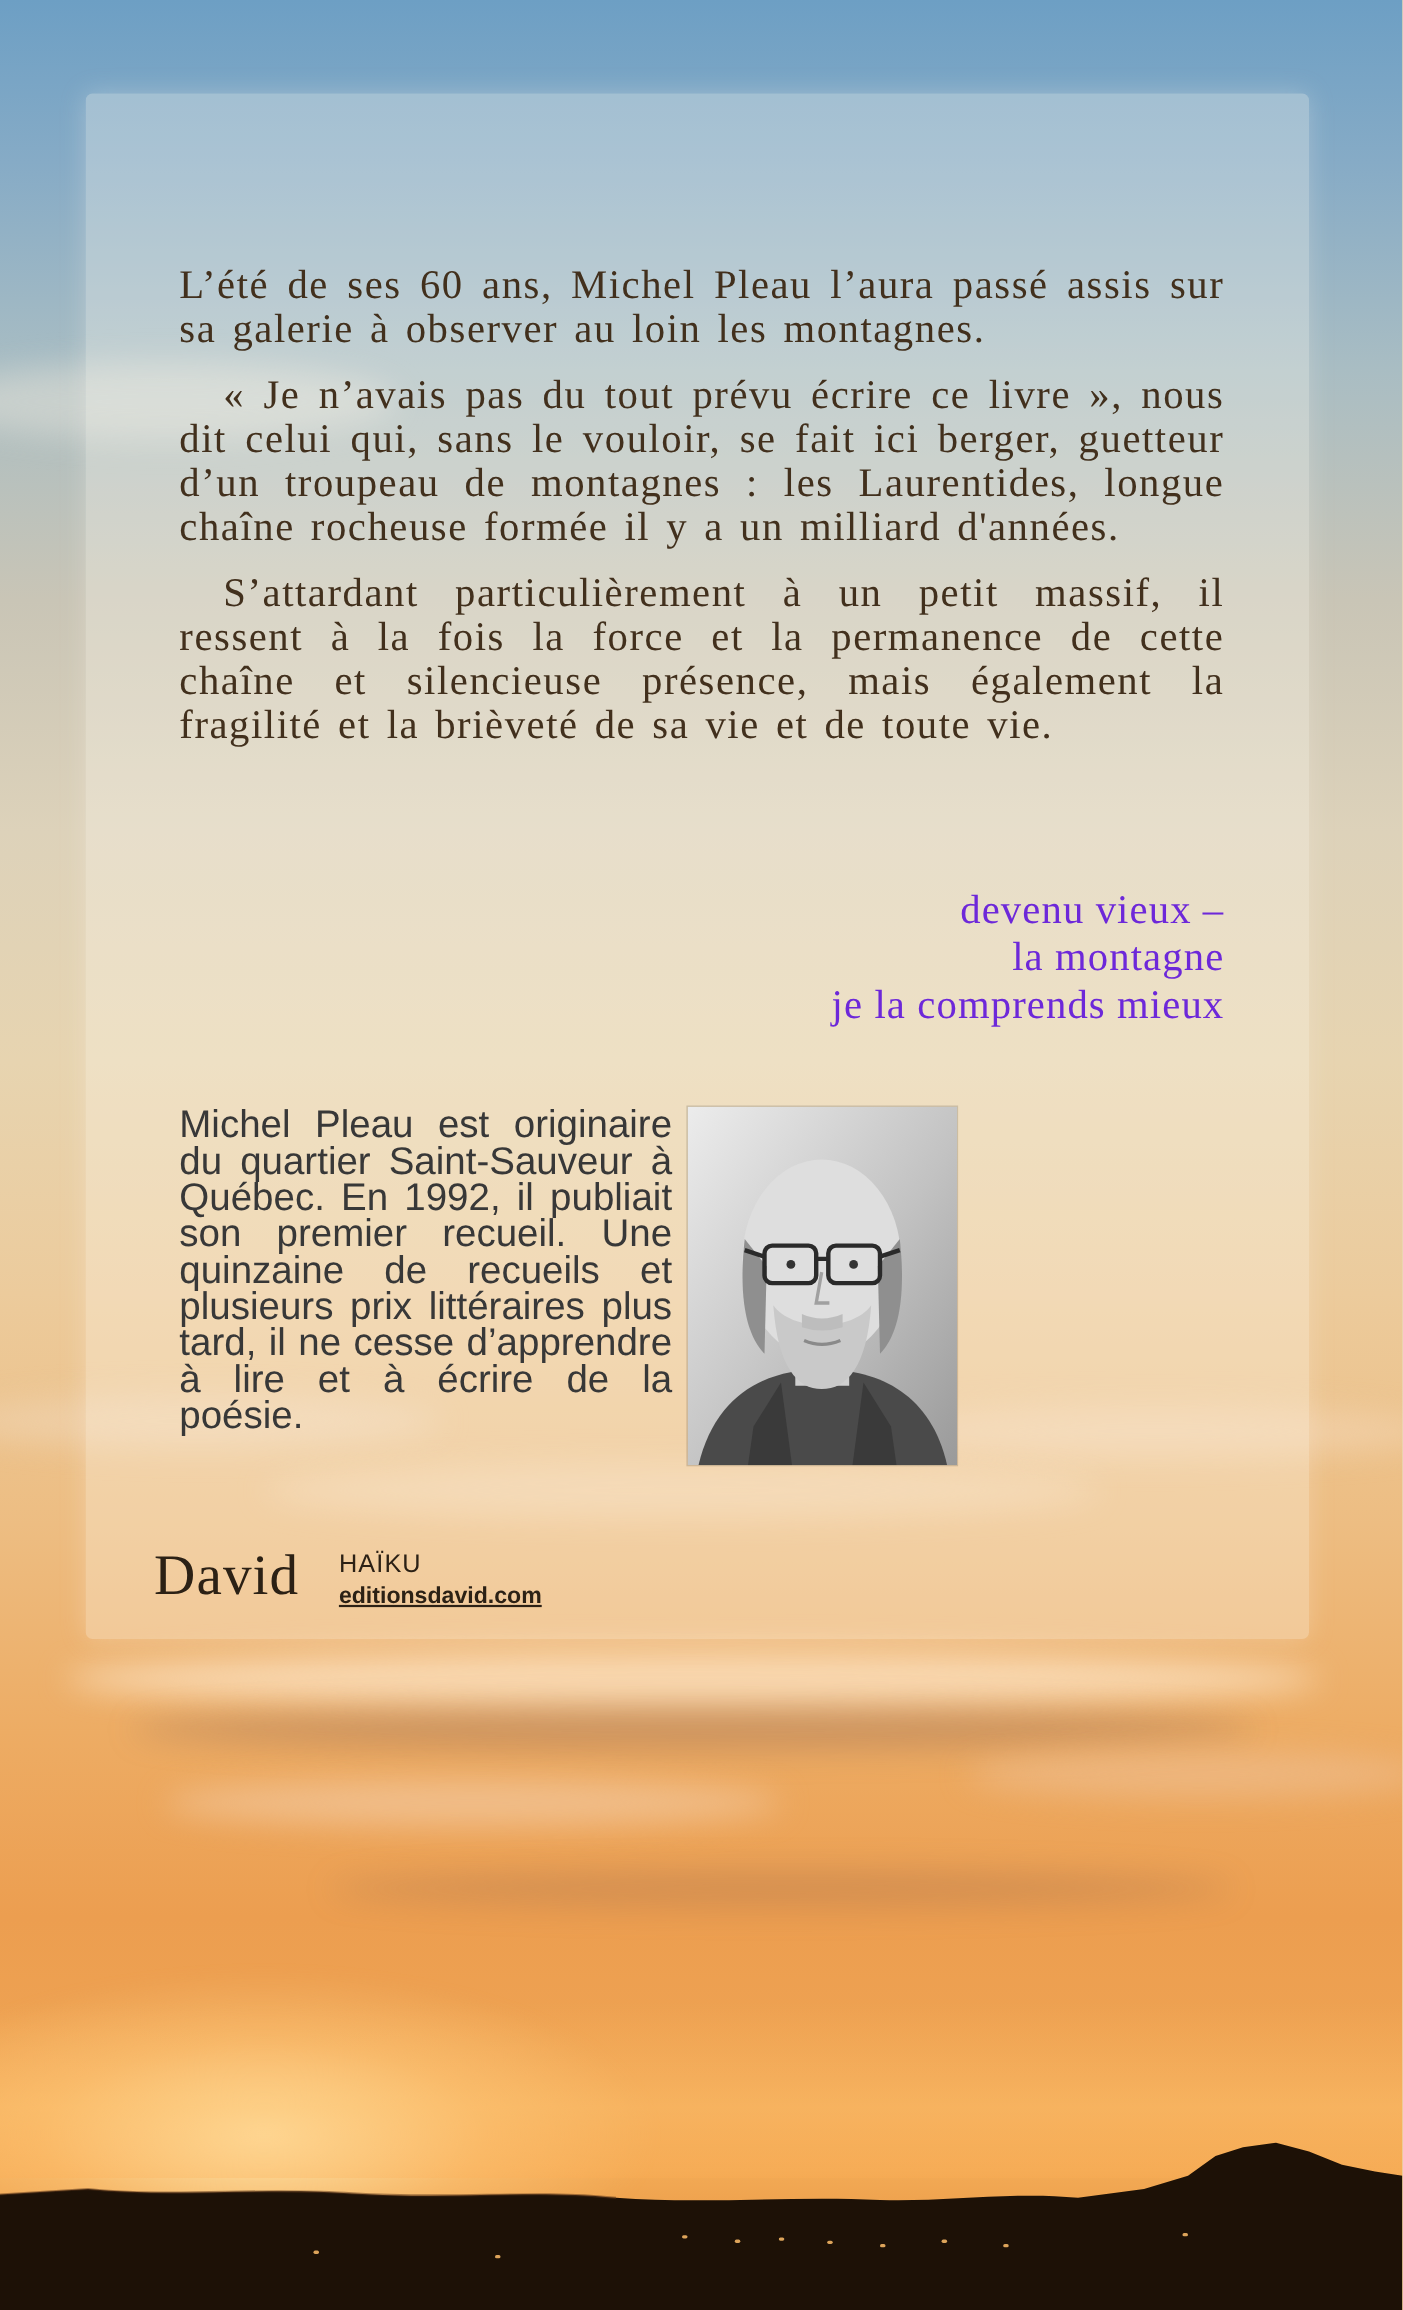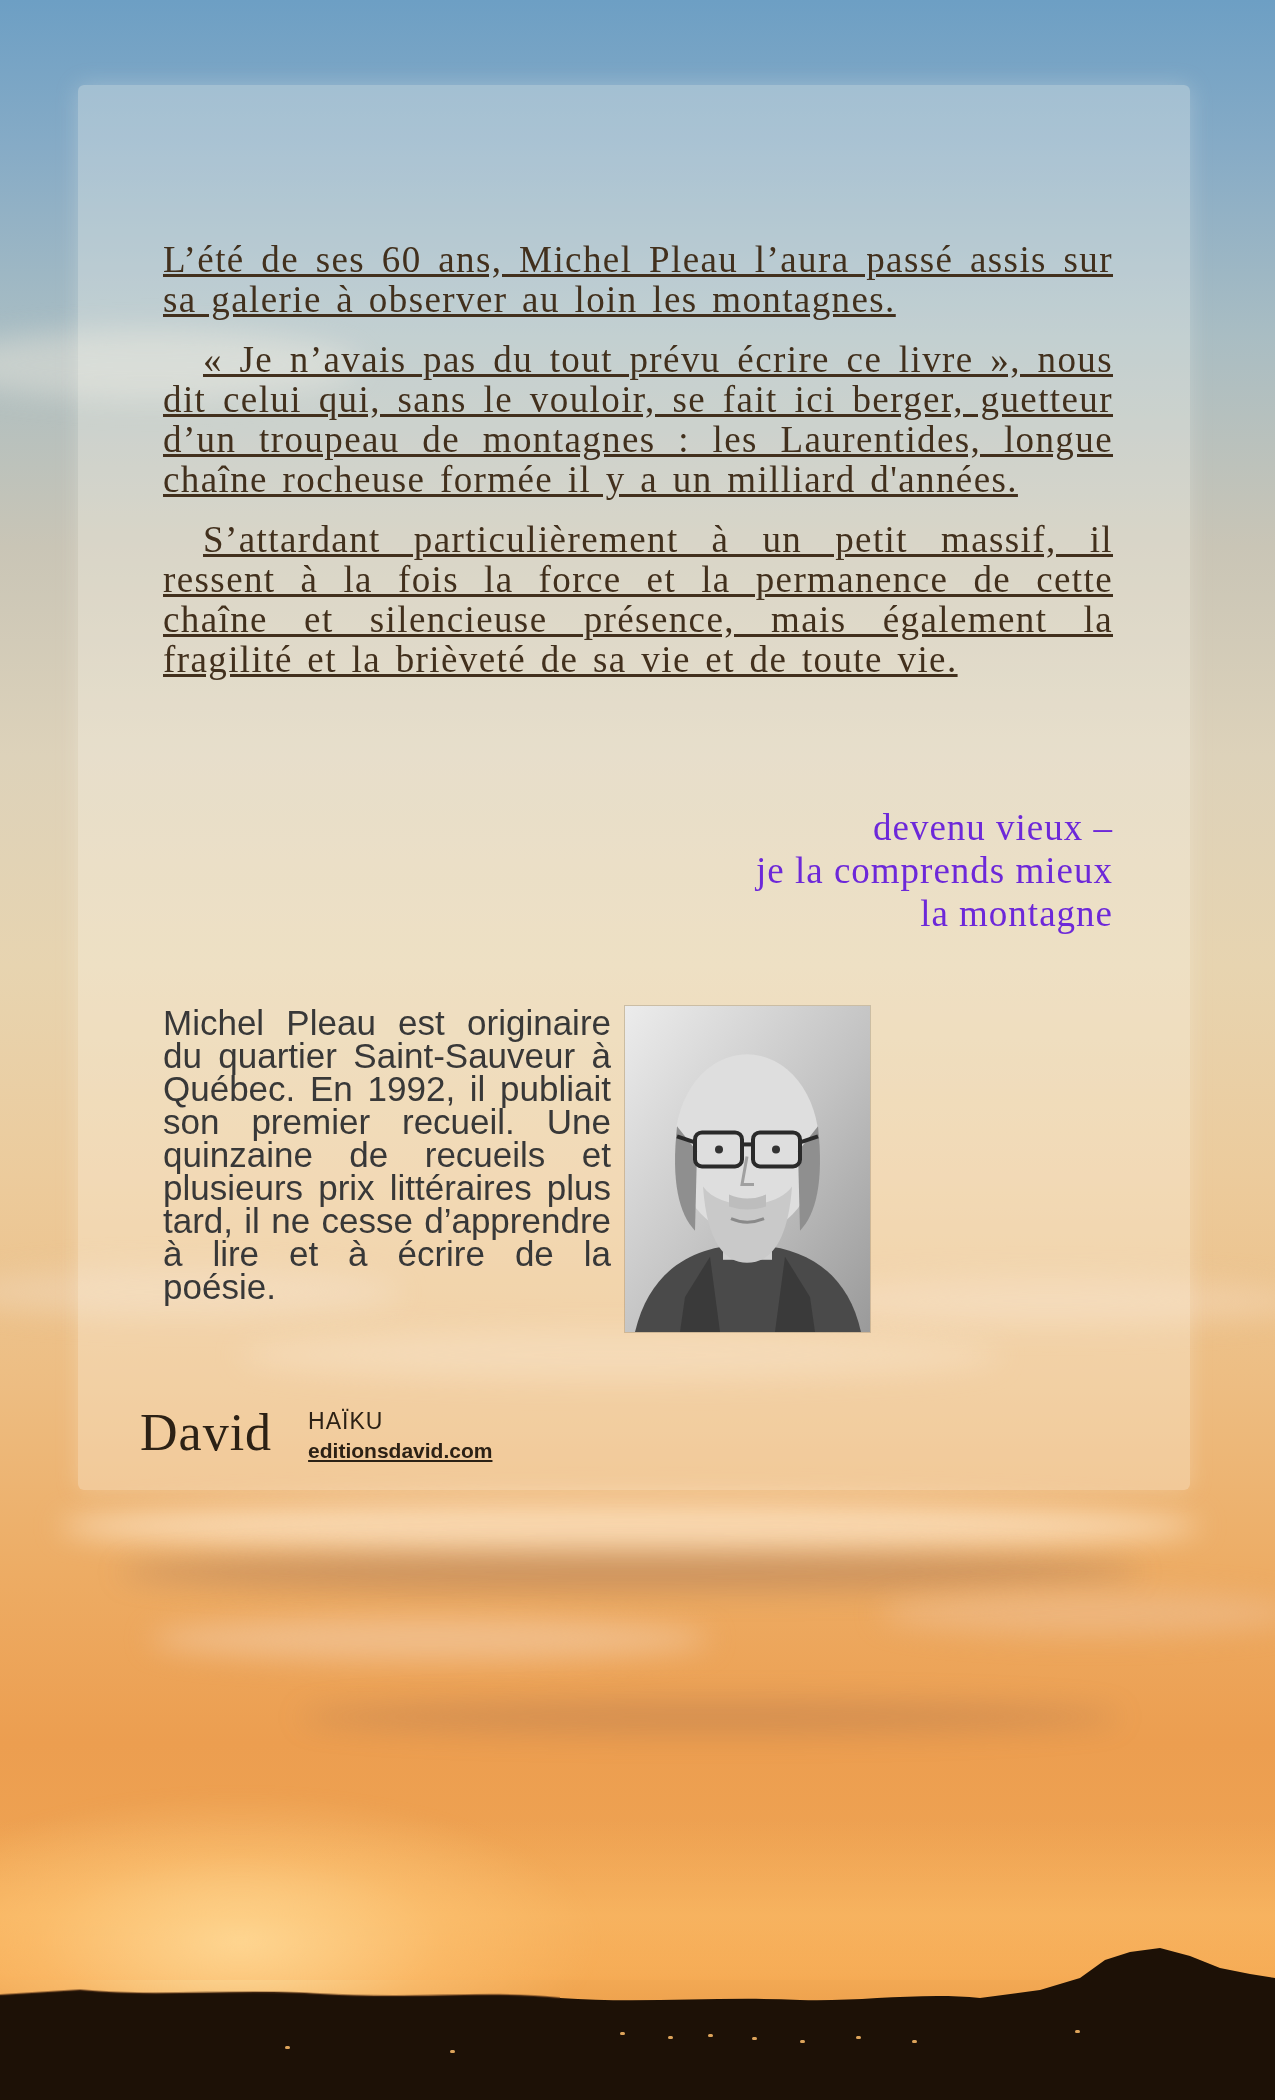--- a/index.html
+++ b/index.html
@@ -53,21 +53,21 @@
     position:absolute; left:78px; top:85px; width:1112px; height:1405px;
     background: rgba(255,252,243,.30);
     border-radius:6px;
     box-shadow: 0 0 22px rgba(255,252,243,.25);
   }
 
   
   .synopsis {
     position:absolute; left:163px; top:240px; width:950px;
     font-size:37px; line-height:40px; letter-spacing:1.4px; word-spacing:4px;
-    color:#42301d; text-align:justify;text-decoration:underline;
+    color:#42301d; text-align:justify;
   }
   .synopsis p.indent { text-indent:40px;margin-top:20px; }
 
   .haiku {
     position:absolute; left:163px; top:806px; width:950px;
     text-align:right; font-size:37px; line-height:43px; letter-spacing:1px;
     color:#6d28d9;
   }
 
   .bio {
@@ -120,22 +120,22 @@
   <div class="panel"></div>
 
   <div class="synopsis">
     <p>L’été de ses 60 ans, Michel Pleau l’aura passé assis sur sa galerie à observer au loin les montagnes.</p>
     <p class="indent">« Je n’avais pas du tout prévu écrire ce livre », nous dit celui qui, sans le vouloir, se fait ici berger, guetteur d’un troupeau de montagnes : les Laurentides, longue chaîne rocheuse formée il y a un milliard d'années.</p>
     <p class="indent">S’attardant particulièrement à un petit massif, il ressent à la fois la force et la permanence de cette chaîne et silencieuse présence, mais également la fragilité et la brièveté de sa vie et de toute vie.</p>
   </div>
 
   <div class="haiku">
     <div>devenu vieux –</div>
+    <div>la montagne</div>
     <div>je la comprends mieux</div>
-    <div>la montagne</div>
   </div>
 
   <p class="bio">Michel Pleau est originaire du quartier Saint-Sauveur à Québec. En 1992, il publiait son premier recueil. Une quinzaine de recueils et plusieurs prix littéraires plus tard, il ne cesse d’apprendre à lire et à écrire de la poésie.</p>
 
   <div class="portrait">
     <svg viewBox="0 0 245 325" preserveAspectRatio="none">
       <defs>
         <linearGradient id="pbg" x1="0" y1="0" x2="1" y2="1">
           <stop offset="0" stop-color="#ececec"></stop>
           <stop offset="0.55" stop-color="#c2c2c2"></stop>

